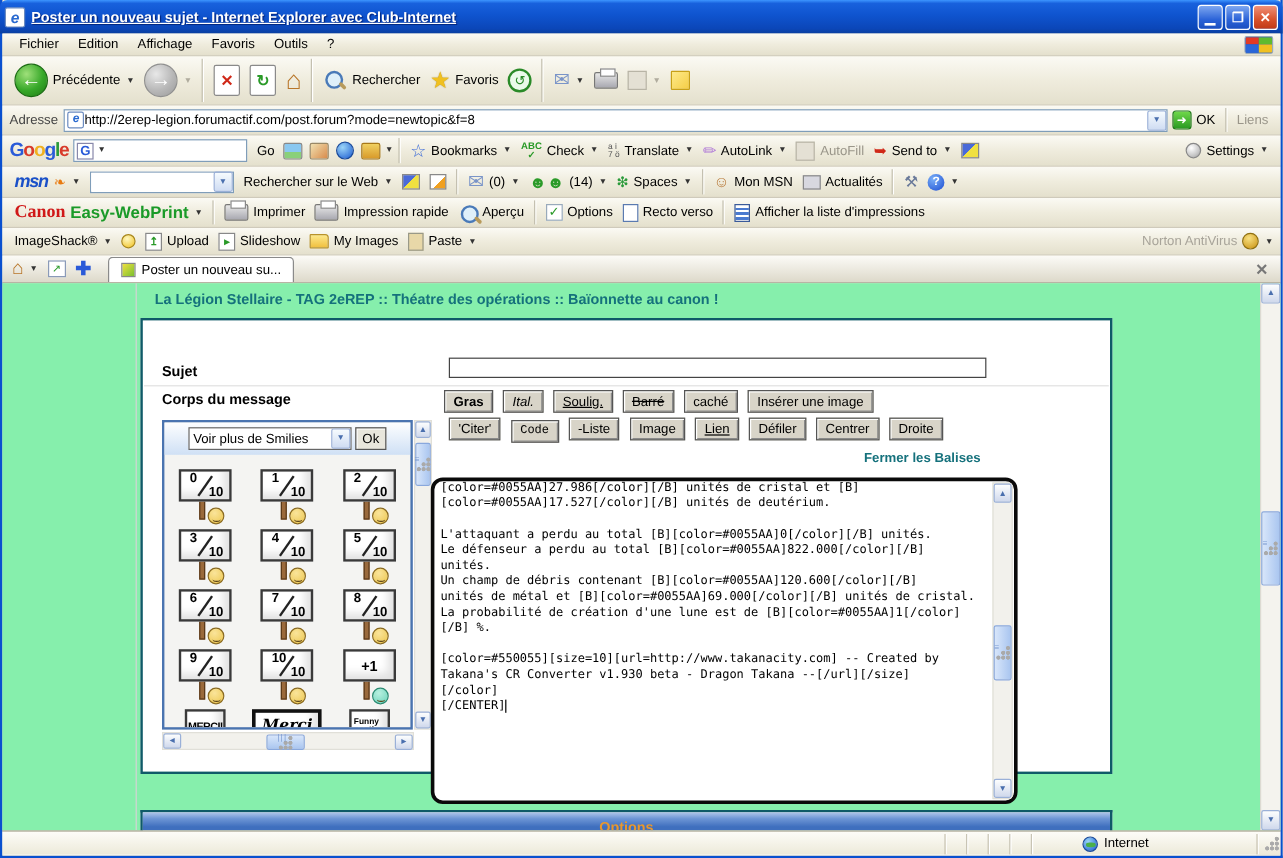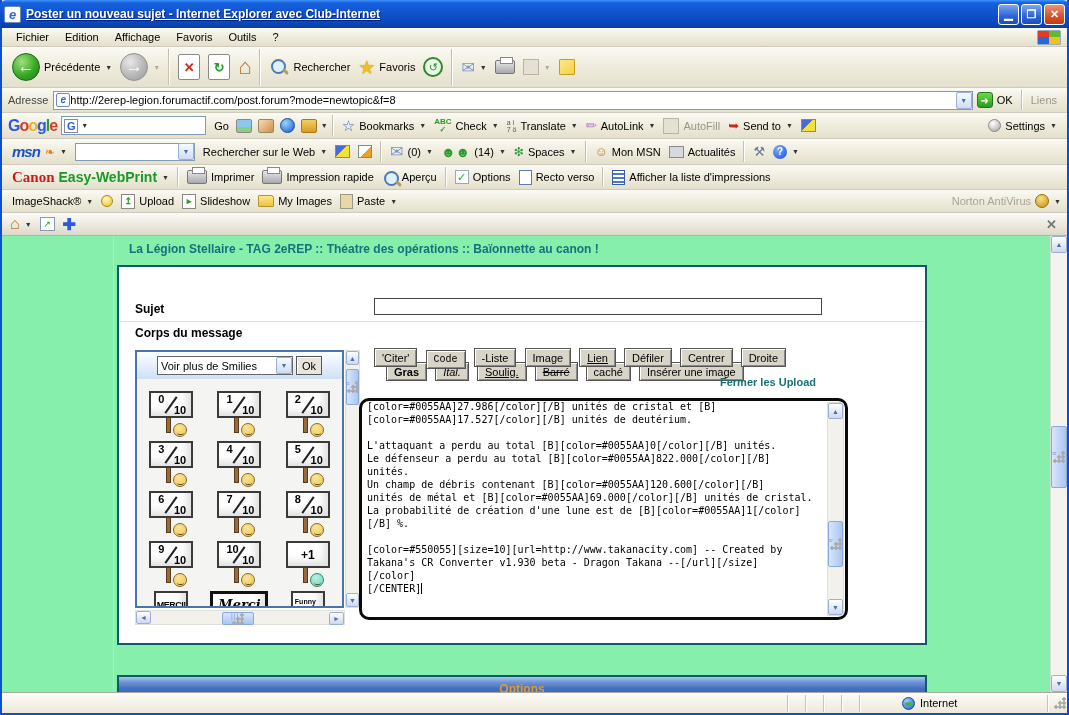--- a/index.html
+++ b/index.html
@@ -156,21 +156,21 @@
   .sujet-input { position:absolute; left:372px; top:62px; width:448px; height:17px; border:1px solid #444; background:#fff;
     font-size:11px; padding:0 2px; }
   .rowline { position:absolute; left:118px; top:85px; width:804px; height:1px; background:#e0e0e0; }
   .corps-label { position:absolute; left:133px; top:90px; font-weight:bold; font-size:12px; }
 
   .fbtn { display:inline-flex; align-items:center; justify-content:center; height:19px; padding:0 7px; margin-right:5px;
     background:#d8d4c8; border:1px solid #555; box-shadow:inset 1px 1px 0 #fff, inset -1px -1px 0 #8a8a8a;
     font-size:11px; white-space:nowrap; }
   .fb-bold { font-weight:bold; } .fb-italic { font-style:italic; } .fb-under { text-decoration:underline; }
   .fb-strike { text-decoration:line-through; } .fb-mono { font-family:"Liberation Mono",monospace; font-size:10px; }
-  .frow1 { position:absolute; left:384px; top:89px;margin-top:37px; } .frow2 { position:absolute; left:372px; top:112px; }
+  .frow1 { position:absolute; left:368px; top:89px; } .frow2 { position:absolute; left:372px; top:112px; }
   .frow3 { position:absolute; left:372px; top:138px; display:flex; align-items:center; }
   .fsel { height:18px; background:#fff; border:1px solid #7f9db9; display:inline-flex; align-items:center; margin:0 8px 0 4px; }
   .fsel .sval { padding:0 4px; flex:1; } 
   .closetags { position:absolute; left:718px; top:140px; color:#15717c; font-weight:bold; font-size:11px; text-decoration:none; }
 
   
   .smilies-panel { position:absolute; left:133px; top:114px; width:209px; height:258px; border:2px solid #4a74b0; background:#f4f4f2; overflow:hidden; }
   .smilies-head { height:27px; background:linear-gradient(180deg,#fdfeff,#cfe0f5); display:flex; align-items:center; justify-content:center; gap:3px; }
   .sm-select { width:136px; height:19px; background:#fff; border:1px solid #666; display:flex; align-items:center; }
   .sm-select .sval { flex:1; padding:0 3px; font-size:11px; white-space:nowrap; }
@@ -198,21 +198,21 @@
   .sb { background:#f2f1ec; border:1px solid #e0dfd8; }
   .sb-btn { background:linear-gradient(180deg,#fdfefe,#cfd8ec); border:1px solid #9ab0d8; border-radius:2px;
     color:#4a6fae; display:flex; align-items:center; justify-content:center; font-size:7px; }
   .sb-thumb { background:linear-gradient(90deg,#d8e6fa,#aac6f0); border:1px solid #89a8dd; border-radius:2px; position:relative; }
   .sb-thumb.h { background:linear-gradient(180deg,#d8e6fa,#aac6f0); }
   .sb-thumb .grip { position:absolute; left:50%; top:50%; transform:translate(-50%,-50%); color:#7a9ad0; font-size:7px; letter-spacing:1px; }
   .sm-vscroll { position:absolute; left:343px; top:114px; width:15px; height:258px; }
   .sm-hscroll { position:absolute; left:133px; top:374px; width:210px; height:15px; display:flex; }
 
   
-  .msgbox { position:absolute; left:357px; top:162px; width:489px; height:222px; border:3px solid #0a0a0a; border-radius:10px; background:#fff; overflow:hidden; }
+  .msgbox { position:absolute; left:357px; top:162px; width:489px; height:272px; border:3px solid #0a0a0a; border-radius:10px; background:#fff; overflow:hidden; }
   .msgtext { position:absolute; left:5px; top:2px; right:22px; bottom:3px; overflow:hidden;
     font-family:"DejaVu Sans Mono",monospace; font-size:10px; line-height:13px; white-space:pre-wrap; margin-top:-3px; }
   .caret { display:inline-block; width:1px; height:11px; background:#000; vertical-align:text-bottom; }
   .msg-vscroll { position:absolute; right:1px; top:1px; width:17px; bottom:1px; }
 
   
   .ftable2 { position:absolute; left:115px; top:439px; width:810px; height:22px; border:2px solid #0f5a68; border-bottom:none; background:#fff; }
   .fheader2 { position:absolute; left:117px; top:441px; width:806px; height:15px; overflow:hidden;
     background:linear-gradient(180deg,#aec5ea 0%,#6d95d5 35%,#3f6fbe 80%);
     text-align:center; line-height:24px; color:#e8972d; font-weight:bold; font-size:12px; }
@@ -509,20 +509,24 @@
     <span class="tbtn">
       <span class="tab-ico-home">⌂</span>
       <span class="drop">▼</span>
     </span>
     <span class="tbtn">
         <span class="tab-mini">↗</span>
       </span>
     <span class="tbtn">
         <span class="tab-plus">✚</span>
       </span>
+    <span class="tab">
+      <span class="favicon"></span>
+      <span>Poster un nouveau su...</span>
+    </span>
     <span class="tab-close">✕</span>
   </div>
 
   <div class="content">
     <div class="leftline"></div>
 
     <div class="crumbs">
       <a href="#">La Légion Stellaire - TAG 2eREP</a>
       <span class="csep">::</span>
       <a href="#">Théatre des opérations</a>
@@ -689,21 +693,21 @@
     <div class="frow2">
       <span class="fbtn">'Citer'</span>
       <span class="fbtn fb-mono">Code</span>
       <span class="fbtn">-Liste</span>
       <span class="fbtn">Image</span>
       <span class="fbtn fb-under">Lien</span>
       <span class="fbtn">Défiler</span>
       <span class="fbtn">Centrer</span>
       <span class="fbtn">Droite</span>
     </div>
-    <a href="#" class="closetags">Fermer les Upload</a>
+    <a href="#" class="closetags">Fermer les Balises</a>
 
     <div class="msgbox">
       <div class="msgtext"><span>[color=#0055AA]27.986[/color][/B] unités de cristal et [B]
 [color=#0055AA]17.527[/color][/B] unités de deutérium.
 
 L'attaquant a perdu au total [B][color=#0055AA]0[/color][/B] unités.
 Le défenseur a perdu au total [B][color=#0055AA]822.000[/color][/B]
 unités.
 Un champ de débris contenant [B][color=#0055AA]120.600[/color][/B]
 unités de métal et [B][color=#0055AA]69.000[/color][/B] unités de cristal.

